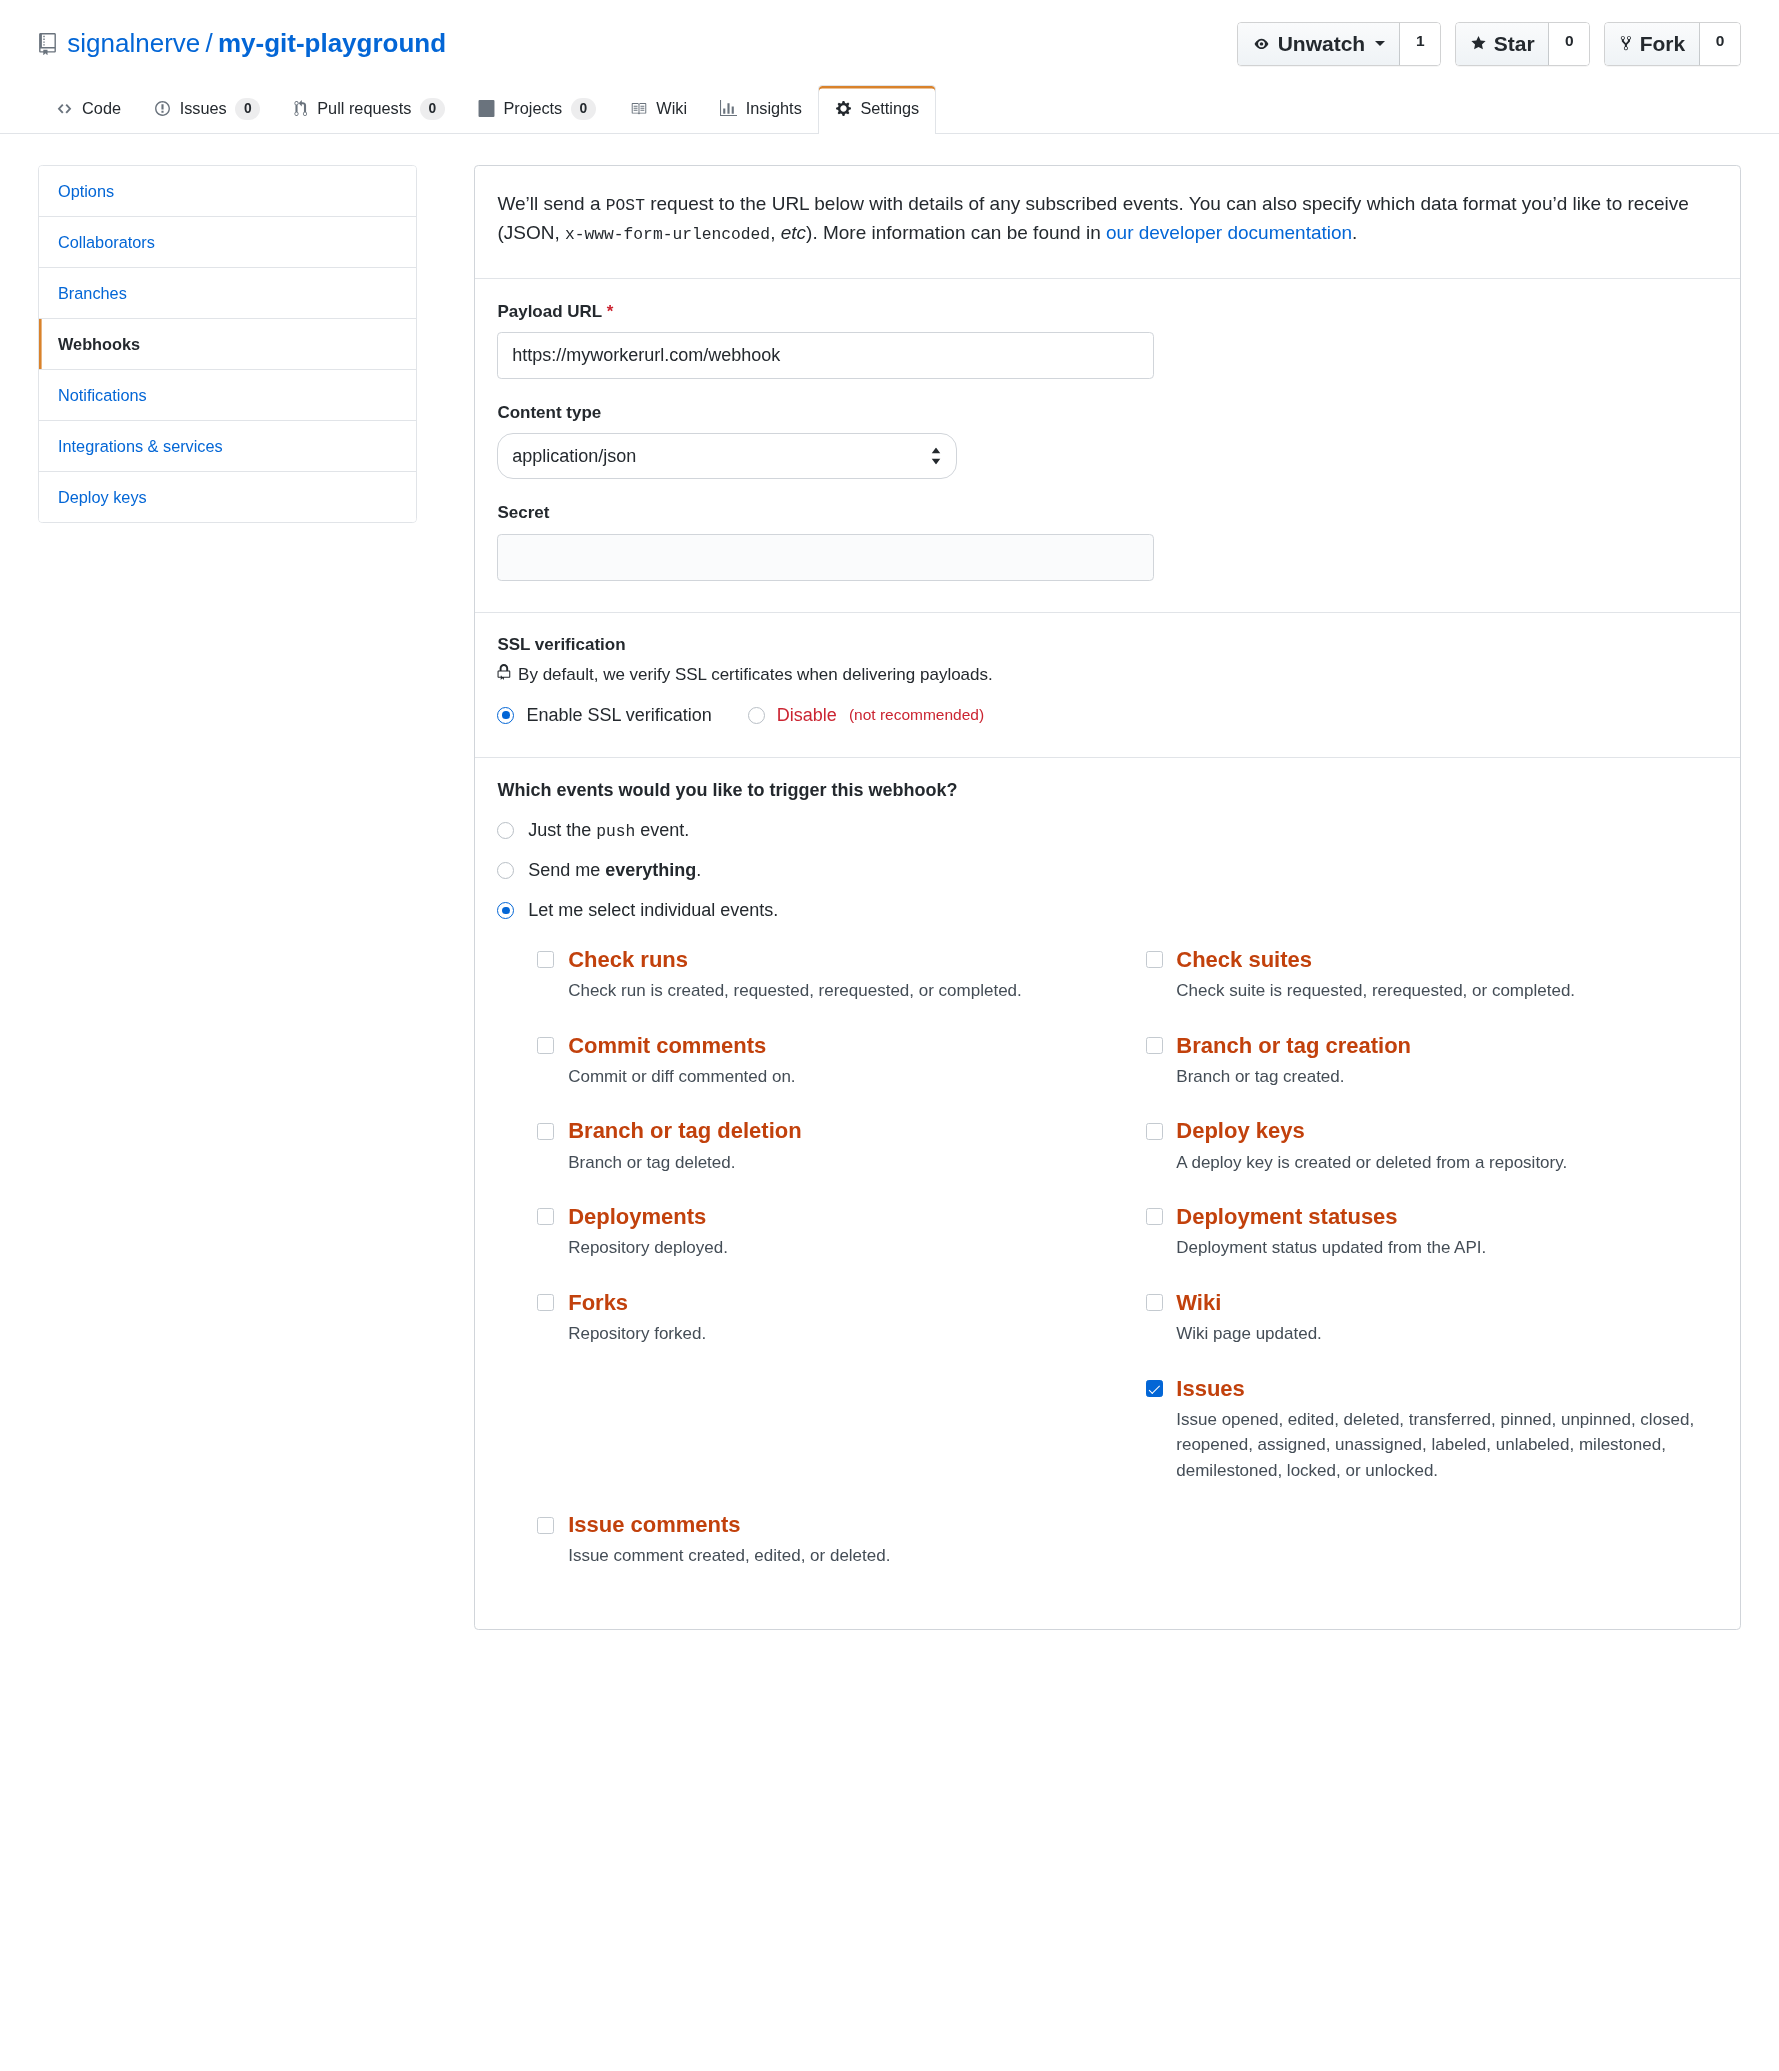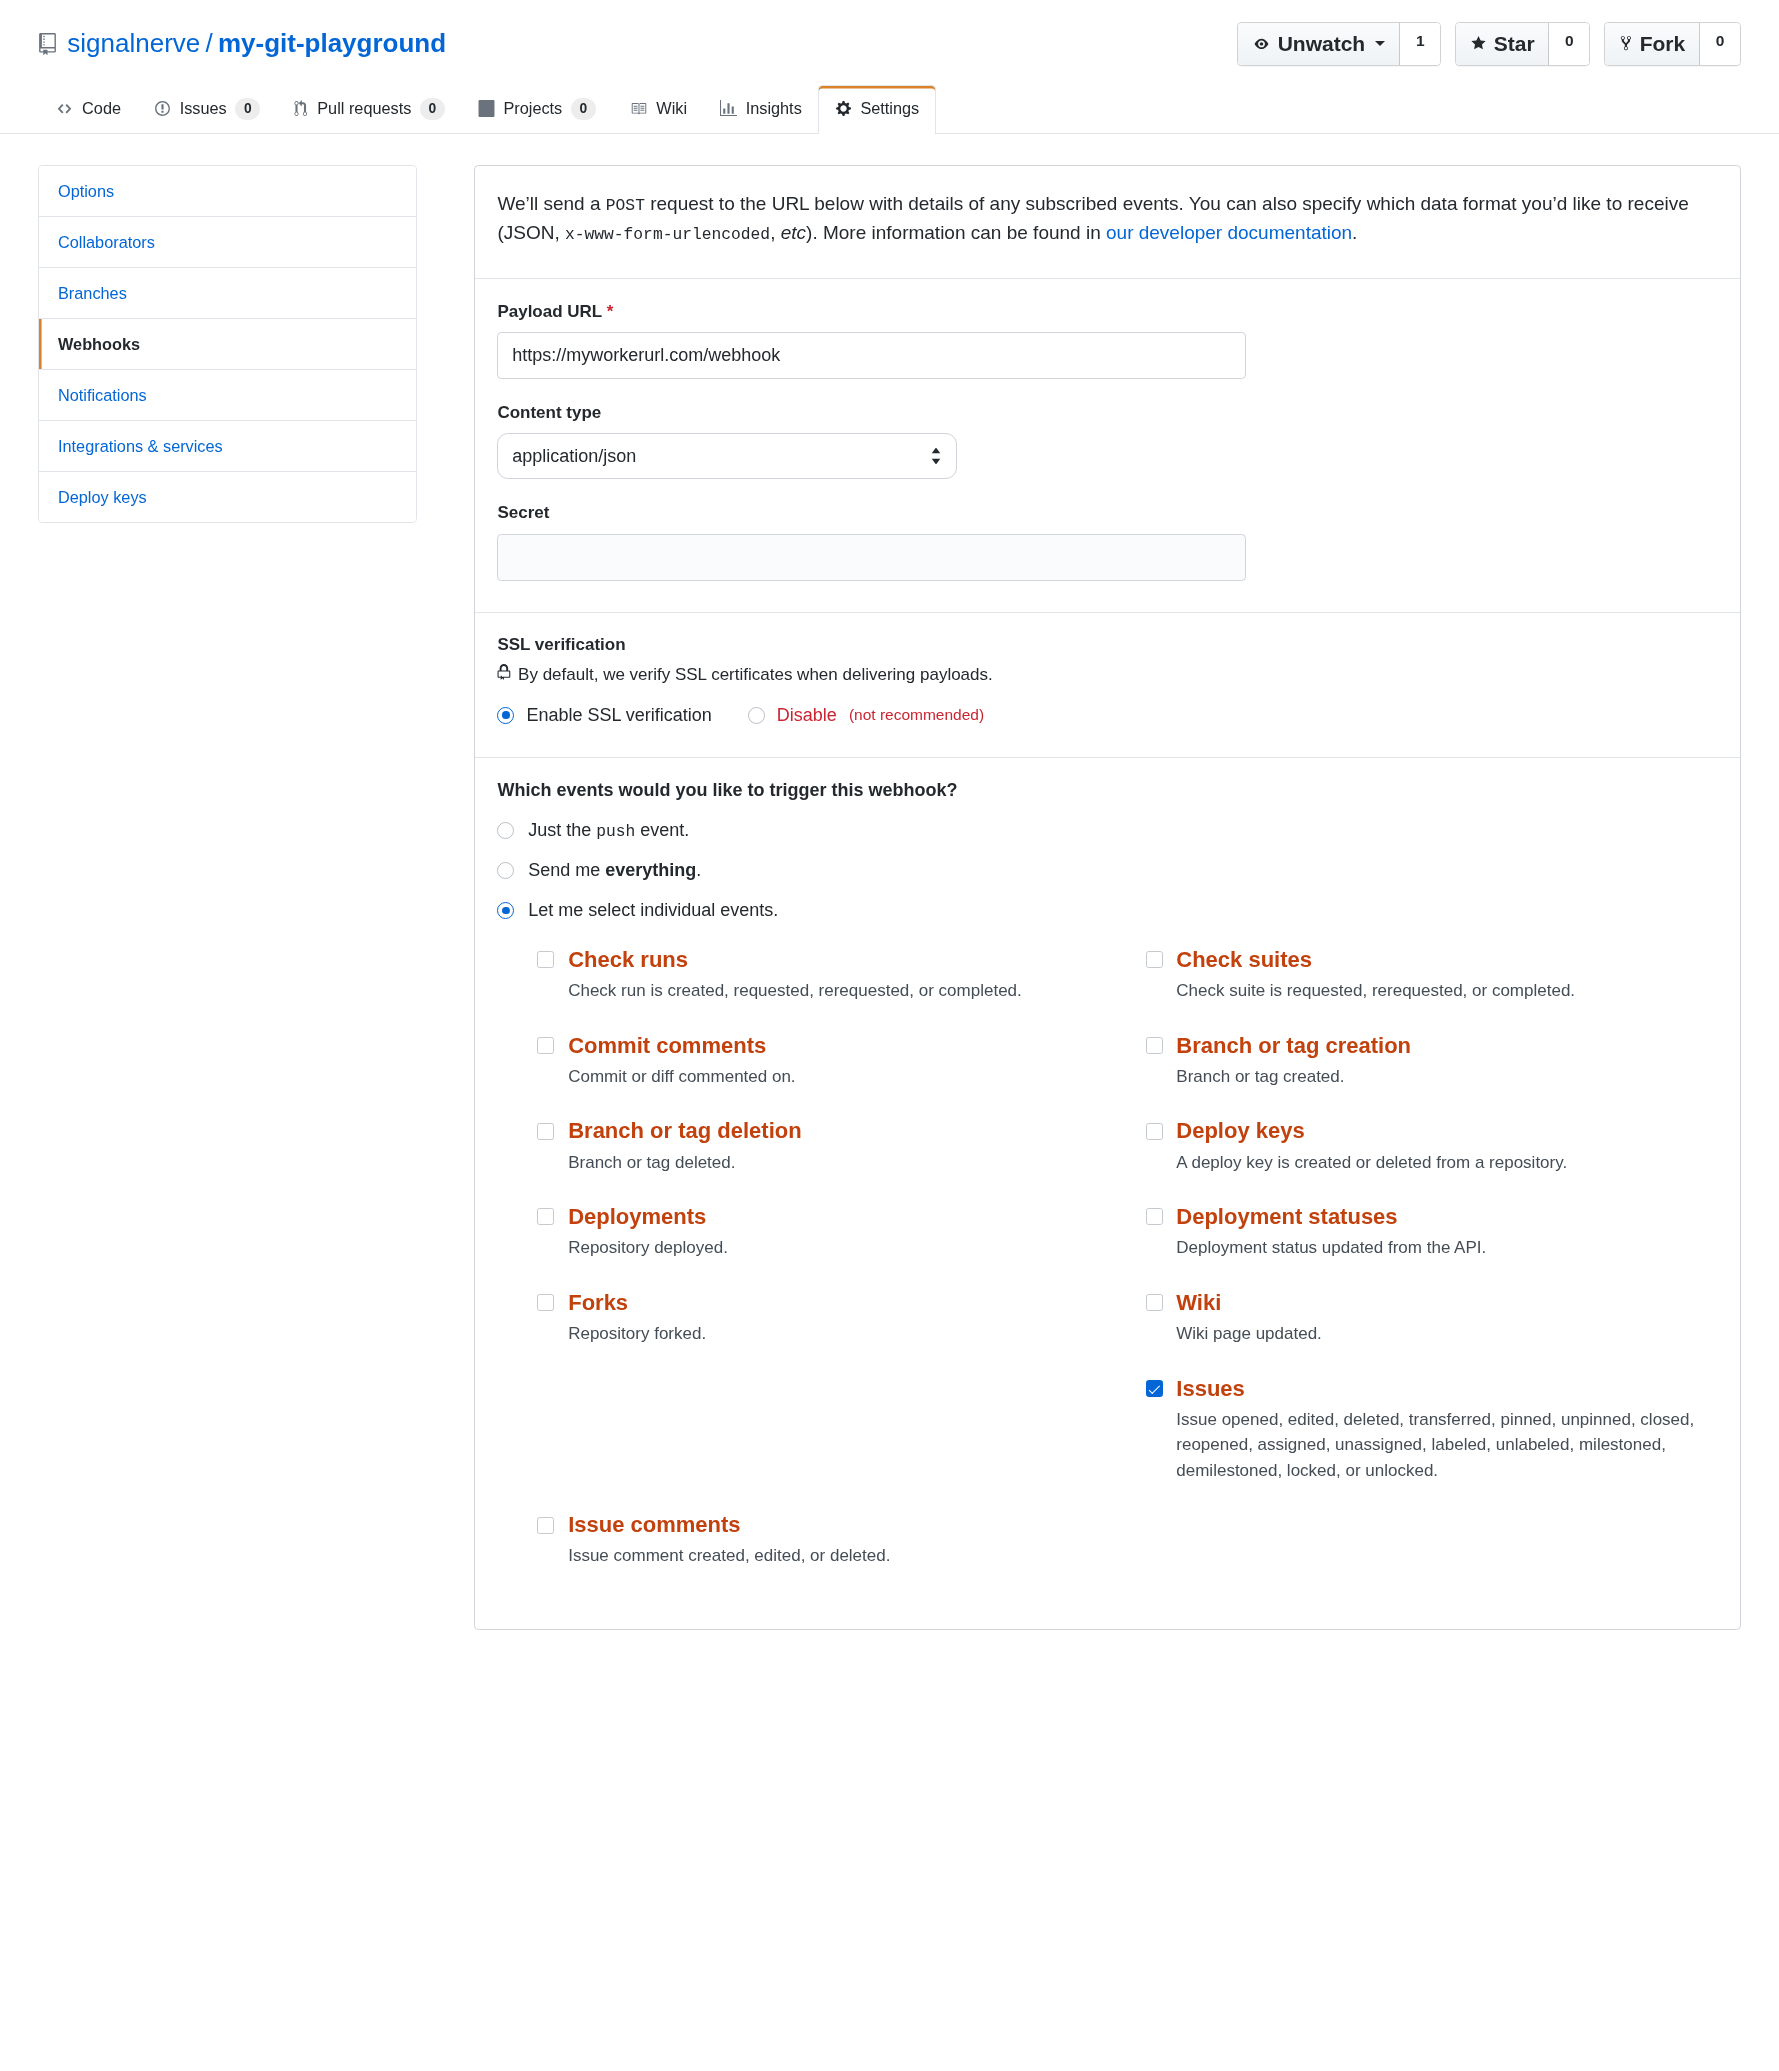--- a/index.html
+++ b/index.html
@@ -189,21 +189,21 @@
 
   .field-label {
     font-size: 17px;
     font-weight: bold;
     margin: 0 0 10.3px 0;
     display: block;
   }
   .req { color: #cb2431; font-weight: bold; }
   .text-input {
     display: block;
-    width: 749px;
+    width: 657px;
     padding: 12px 13.8px;
     font-size: 18px;
     color: #24292e;
     border: 0.9px solid #d1d5da;
     border-radius: 4.3px;
     background: #fff;
     outline: none;
     font-family: "Liberation Sans", sans-serif;
   }
   .text-input.empty { background: #fafbfc; }
@@ -212,21 +212,21 @@
 
   .select-wrap {
     position: relative;
     display: inline-block;
   }
   .select-box {
     width: 460px;
     padding: 12px 40px 12px 13.8px;
     font-size: 18px;
     border: 0.9px solid #d1d5da;
-    border-radius: 11px;
+    border-radius: 16px;
     background: #fff;
     color: #24292e;
     appearance: none;
     font-family: "Liberation Sans", sans-serif;
   }
   .select-arrows {
     position: absolute;
     right: 15.5px; top: 50%;
     transform: translateY(-50%);
     color: #24292e;

